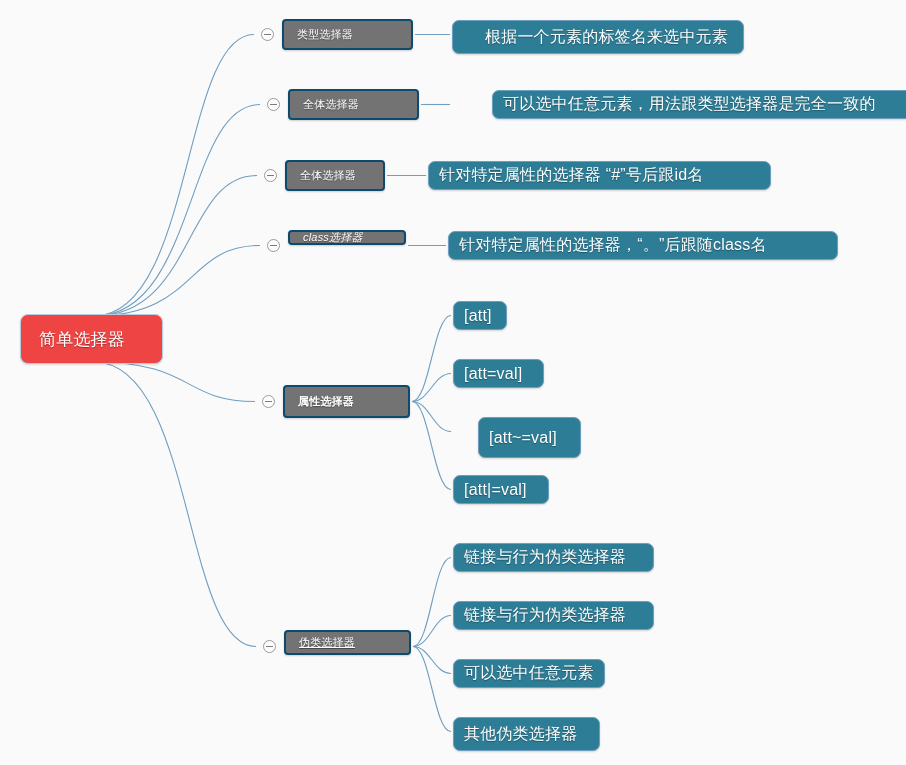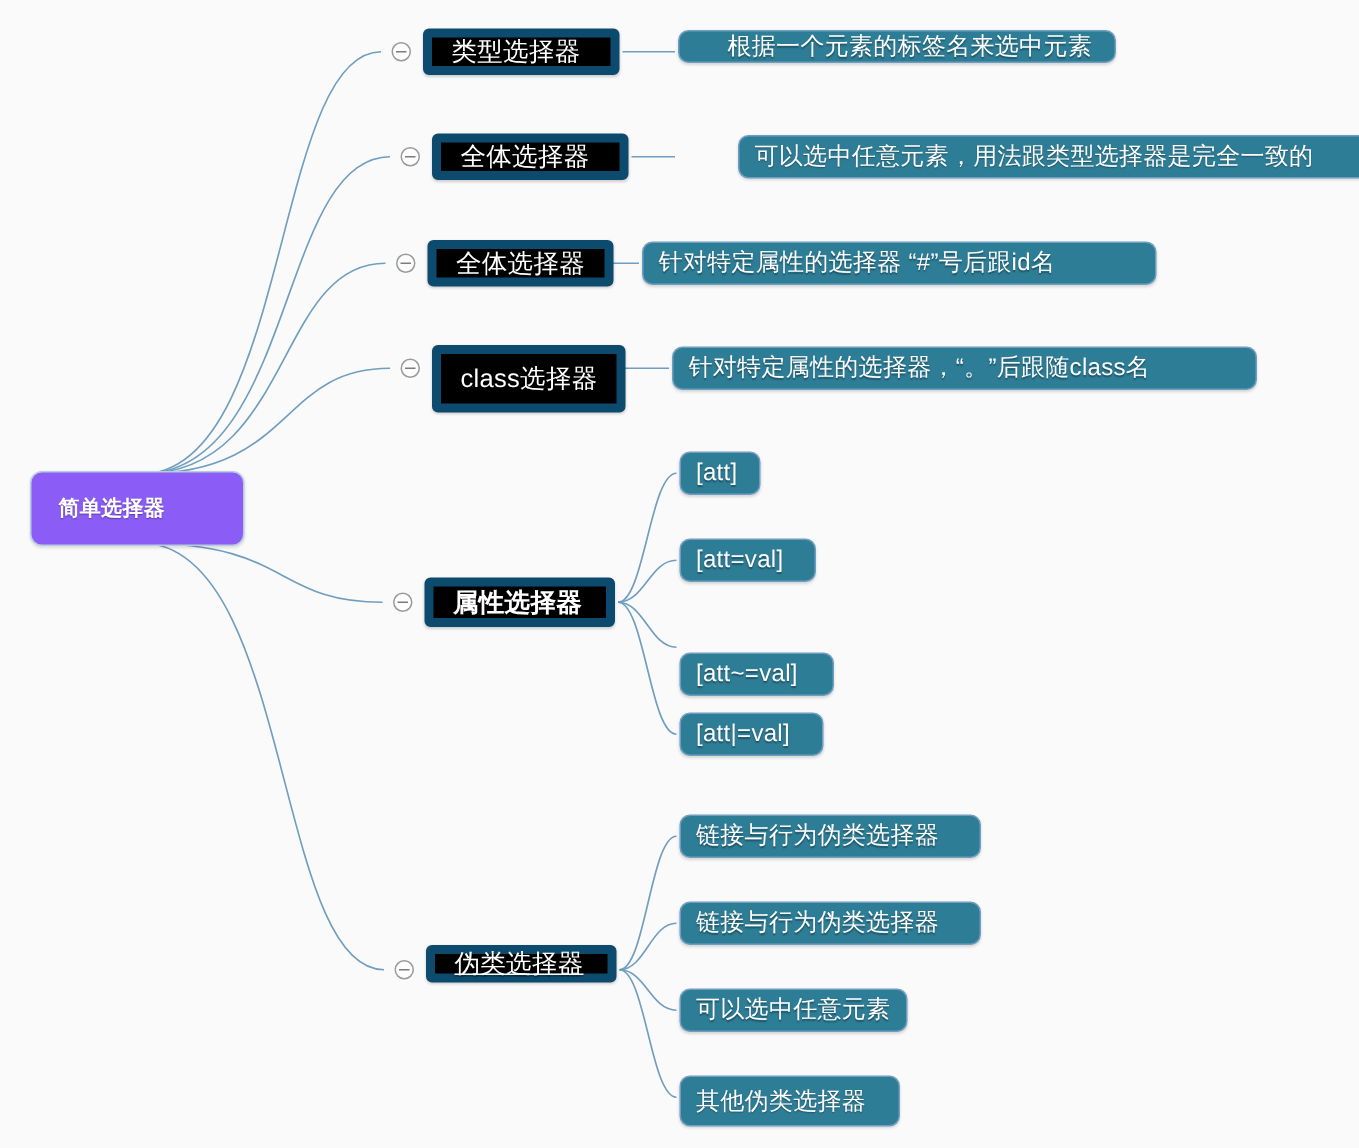--- a/index.html
+++ b/index.html
@@ -26,34 +26,33 @@
     position: absolute;
     box-sizing: border-box;
     display: flex;
     align-items: center;
     white-space: nowrap;
     color: #ffffff;
     text-shadow: 0 1px 1px rgba(0,0,0,0.35);
     letter-spacing: 0.2px;
   }
   .node-root {
-    background: #8b5cf6;
+    background: #ef4444;
     border: 1px solid #b6cde0;
     border-radius: 8px;
-    font-size: 14px;
+    font-size: 17px;
     padding: 0 18px;
     height: 50px;
     box-shadow: 0 1px 2px rgba(0,0,0,0.12);
-    font-weight: bold;
   }
   .node-branch {
-    background: #000000;
-    border: 6px solid #0c4a6e;
+    background: #737373;
+    border: 2px solid #0c4a6e;
     border-radius: 4px;
-    font-size: 17px;
+    font-size: 11px;
     padding: 0 13px;
     height: 31px;
     box-shadow: 0 1px 2px rgba(0,0,0,0.18);
   }
   .node-leaf {
     background: #2e7d96;
     border: 1px solid #6f9ec0;
     border-radius: 7px;
     font-size: 16px;
     padding: 0 10px;
@@ -102,35 +101,35 @@
       <path d="M 413 646.5 C 430.1 646.5 433.9 557.5 451 557.5" fill="none" stroke="#6f9ec0" stroke-width="1.1"></path>
       <path d="M 413 646.5 C 430.1 646.5 433.9 615.5 451 615.5" fill="none" stroke="#6f9ec0" stroke-width="1.1"></path>
       <path d="M 413 646.5 C 430.1 646.5 433.9 673.5 451 673.5" fill="none" stroke="#6f9ec0" stroke-width="1.1"></path>
       <path d="M 413 646.5 C 430.1 646.5 433.9 731.5 451 731.5" fill="none" stroke="#6f9ec0" stroke-width="1.1"></path>
     </svg>
 
   <div id="nodes">
       <div class="node node-root" style="left: 20px; top: 314px; min-width: 143px; height: 50px;">简单选择器</div>
       <div class="node node-branch" style="left: 282px; top: 19px; min-width: 131px; height: 31px;">类型选择器</div>
       <div class="toggle" style="left: 261px; top: 28px;"></div>
-      <div class="node node-leaf" style="left: 452px; top: 20px; min-width: 292px; height: 22px; padding-left: 32px;">根据一个元素的标签名来选中元素</div>
+      <div class="node node-leaf" style="left: 452px; top: 20px; min-width: 292px; height: 34px; padding-left: 32px;">根据一个元素的标签名来选中元素</div>
       <div class="node node-branch" style="left: 288px; top: 89px; min-width: 131px; height: 31px;">全体选择器</div>
       <div class="toggle" style="left: 267px; top: 98px;"></div>
       <div class="node node-leaf" style="left: 452px; top: 90px; min-width: 432px; height: 29px; margin-left: 40px;">可以选中任意元素，用法跟类型选择器是完全一致的</div>
       <div class="node node-branch" style="left: 285px; top: 160px; min-width: 100px; height: 31px;">全体选择器</div>
       <div class="toggle" style="left: 264px; top: 169px;"></div>
       <div class="node node-leaf" style="left: 428px; top: 161px; min-width: 343px; height: 29px;">针对特定属性的选择器 “#”号后跟id名</div>
-      <div class="node node-branch" style="left: 288px; top: 230px; min-width: 118px; height: 45px;">class选择器</div>
+      <div class="node node-branch" style="left: 288px; top: 230px; min-width: 118px; height: 15px; font-style: italic;">class选择器</div>
       <div class="toggle" style="left: 267px; top: 239px;"></div>
       <div class="node node-leaf" style="left: 448px; top: 231px; min-width: 390px; height: 29px;">针对特定属性的选择器，“。”后跟随class名</div>
       <div class="node node-branch" style="left: 283px; top: 385px; min-width: 127px; height: 33px; font-weight: bold;">属性选择器</div>
       <div class="toggle" style="left: 262px; top: 395px;"></div>
       <div class="node node-leaf" style="left: 453px; top: 301px; min-width: 54px; height: 29px; text-align: right;">[att]</div>
       <div class="node node-leaf" style="left: 453px; top: 359px; min-width: 91px; height: 29px;">[att=val]</div>
-      <div class="node node-leaf" style="left: 453px; top: 417px; min-width: 103px; height: 29px; margin-top: 18px;">[att~=val]</div>
+      <div class="node node-leaf" style="left: 478px; top: 417px; min-width: 103px; height: 41px;">[att~=val]</div>
       <div class="node node-leaf" style="left: 453px; top: 475px; min-width: 96px; height: 29px;">[att|=val]</div>
       <div class="node node-branch" style="left: 284px; top: 630px; min-width: 127px; height: 25px; text-decoration: underline;">伪类选择器</div>
       <div class="toggle" style="left: 263px; top: 640px;"></div>
       <div class="node node-leaf" style="left: 453px; top: 543px; min-width: 201px; height: 29px;">链接与行为伪类选择器</div>
       <div class="node node-leaf" style="left: 453px; top: 601px; min-width: 201px; height: 29px;">链接与行为伪类选择器</div>
       <div class="node node-leaf" style="left: 453px; top: 659px; min-width: 147px; height: 29px;">可以选中任意元素</div>
       <div class="node node-leaf" style="left: 453px; top: 717px; min-width: 147px; height: 34px;">其他伪类选择器</div>
     </div>
 
 </div>

